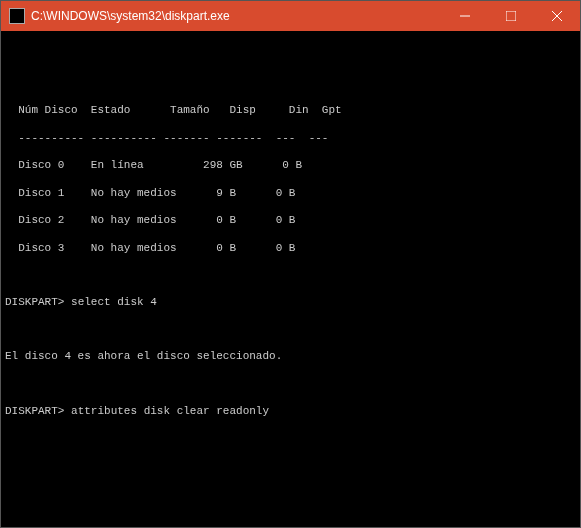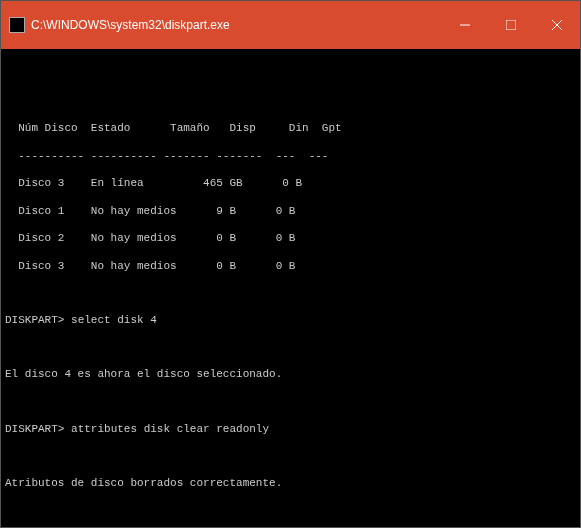--- a/index.html
+++ b/index.html
@@ -13,21 +13,21 @@
   overflow: hidden;
 }
 .window {
   width: 581px;
   height: 528px;
   border: 1px solid #555;
   display: flex;
   flex-direction: column;
 }
 .titlebar {
-  height: 48px;
+  height: 30px;
   background: #d84b2e;
   display: flex;
   align-items: center;
   color: #fff;
   font-family: 'Segoe UI', sans-serif;
   font-size: 12px;
 }
 .title-icon {
   width: 16px;
   height: 16px;
@@ -82,32 +82,31 @@
           </svg>
       </div>
     </div>
   </div>
 
   <div class="content">
 <div class="blank"></div>
 <div class="blank"></div>
 <div>  Núm Disco  Estado      Tamaño   Disp     Din  Gpt</div>
 <div>  ---------- ---------- ------- -------  ---  ---</div>
-<div>  Disco 3    En línea         465 GB      0 B</div>
+<div>  Disco 0    En línea         298 GB      0 B</div>
 <div>  Disco 1    No hay medios      9 B      0 B</div>
 <div>  Disco 2    No hay medios      0 B      0 B</div>
 <div>  Disco 3    No hay medios      0 B      0 B</div>
 <div class="blank"></div>
 <div><span>DISKPART&gt;</span> <span>select disk 4</span></div>
 <div class="blank"></div>
 <div>El disco 4 es ahora el disco seleccionado.</div>
 <div class="blank"></div>
 <div><span>DISKPART&gt;</span> <span>attributes disk clear readonly</span></div>
 <div class="blank"></div>
-<div>Atributos de disco borrados correctamente.</div>
 
 
 
 
 
 
 
 
 
 

